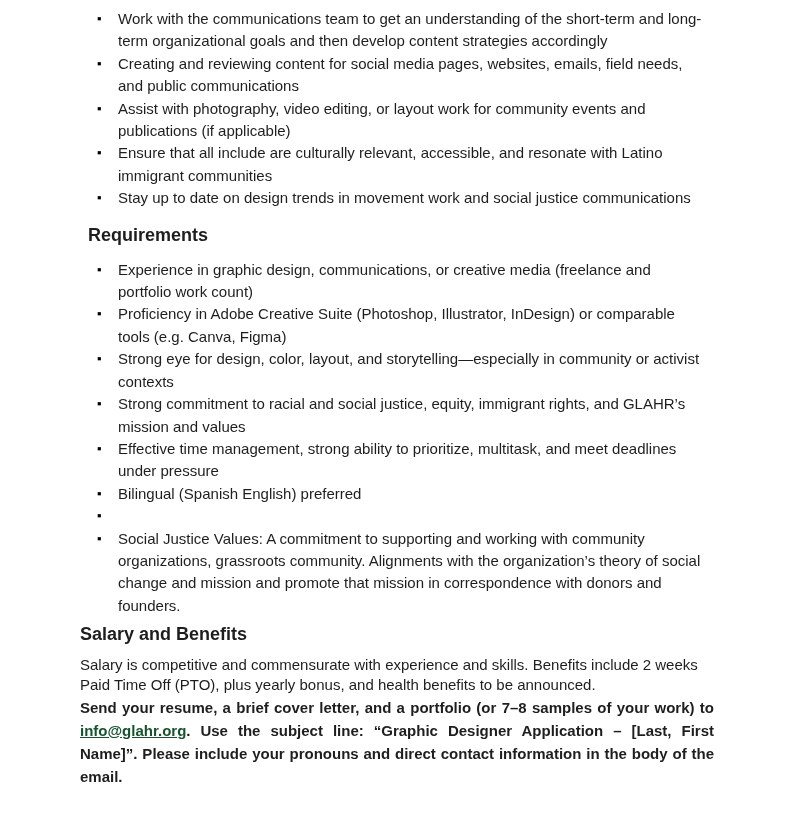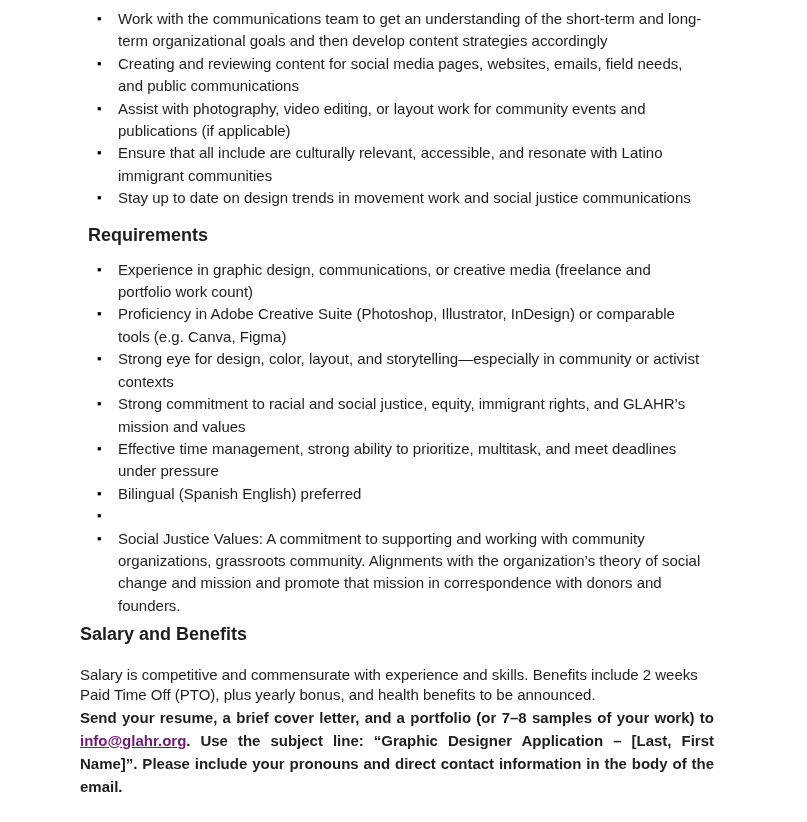--- a/index.html
+++ b/index.html
@@ -63,33 +63,33 @@
     margin-top: 6px;
   }
   .heading.apply-gap {
     margin-top: 42px;
   }
   p.body {
     margin: 0;
     font-size: 15px;
   }
   p.salary {
-    margin-top: 20px;
+    margin-top: 10px;
     width: 634px;
     line-height: 19.8px;
   }
   p.apply {
     margin-top: 1px;
     width: 634px;
     font-weight: 700;
     text-align: justify;
     line-height: 23px;
   }
   a.email-link {
-    color: #701a75;
+    color: #14532d;
     text-decoration: underline;
     font-weight: 700;
   }
 </style>
 </head>
 <body>
 
 <div class="page">
 
   <ul class="bullets">

